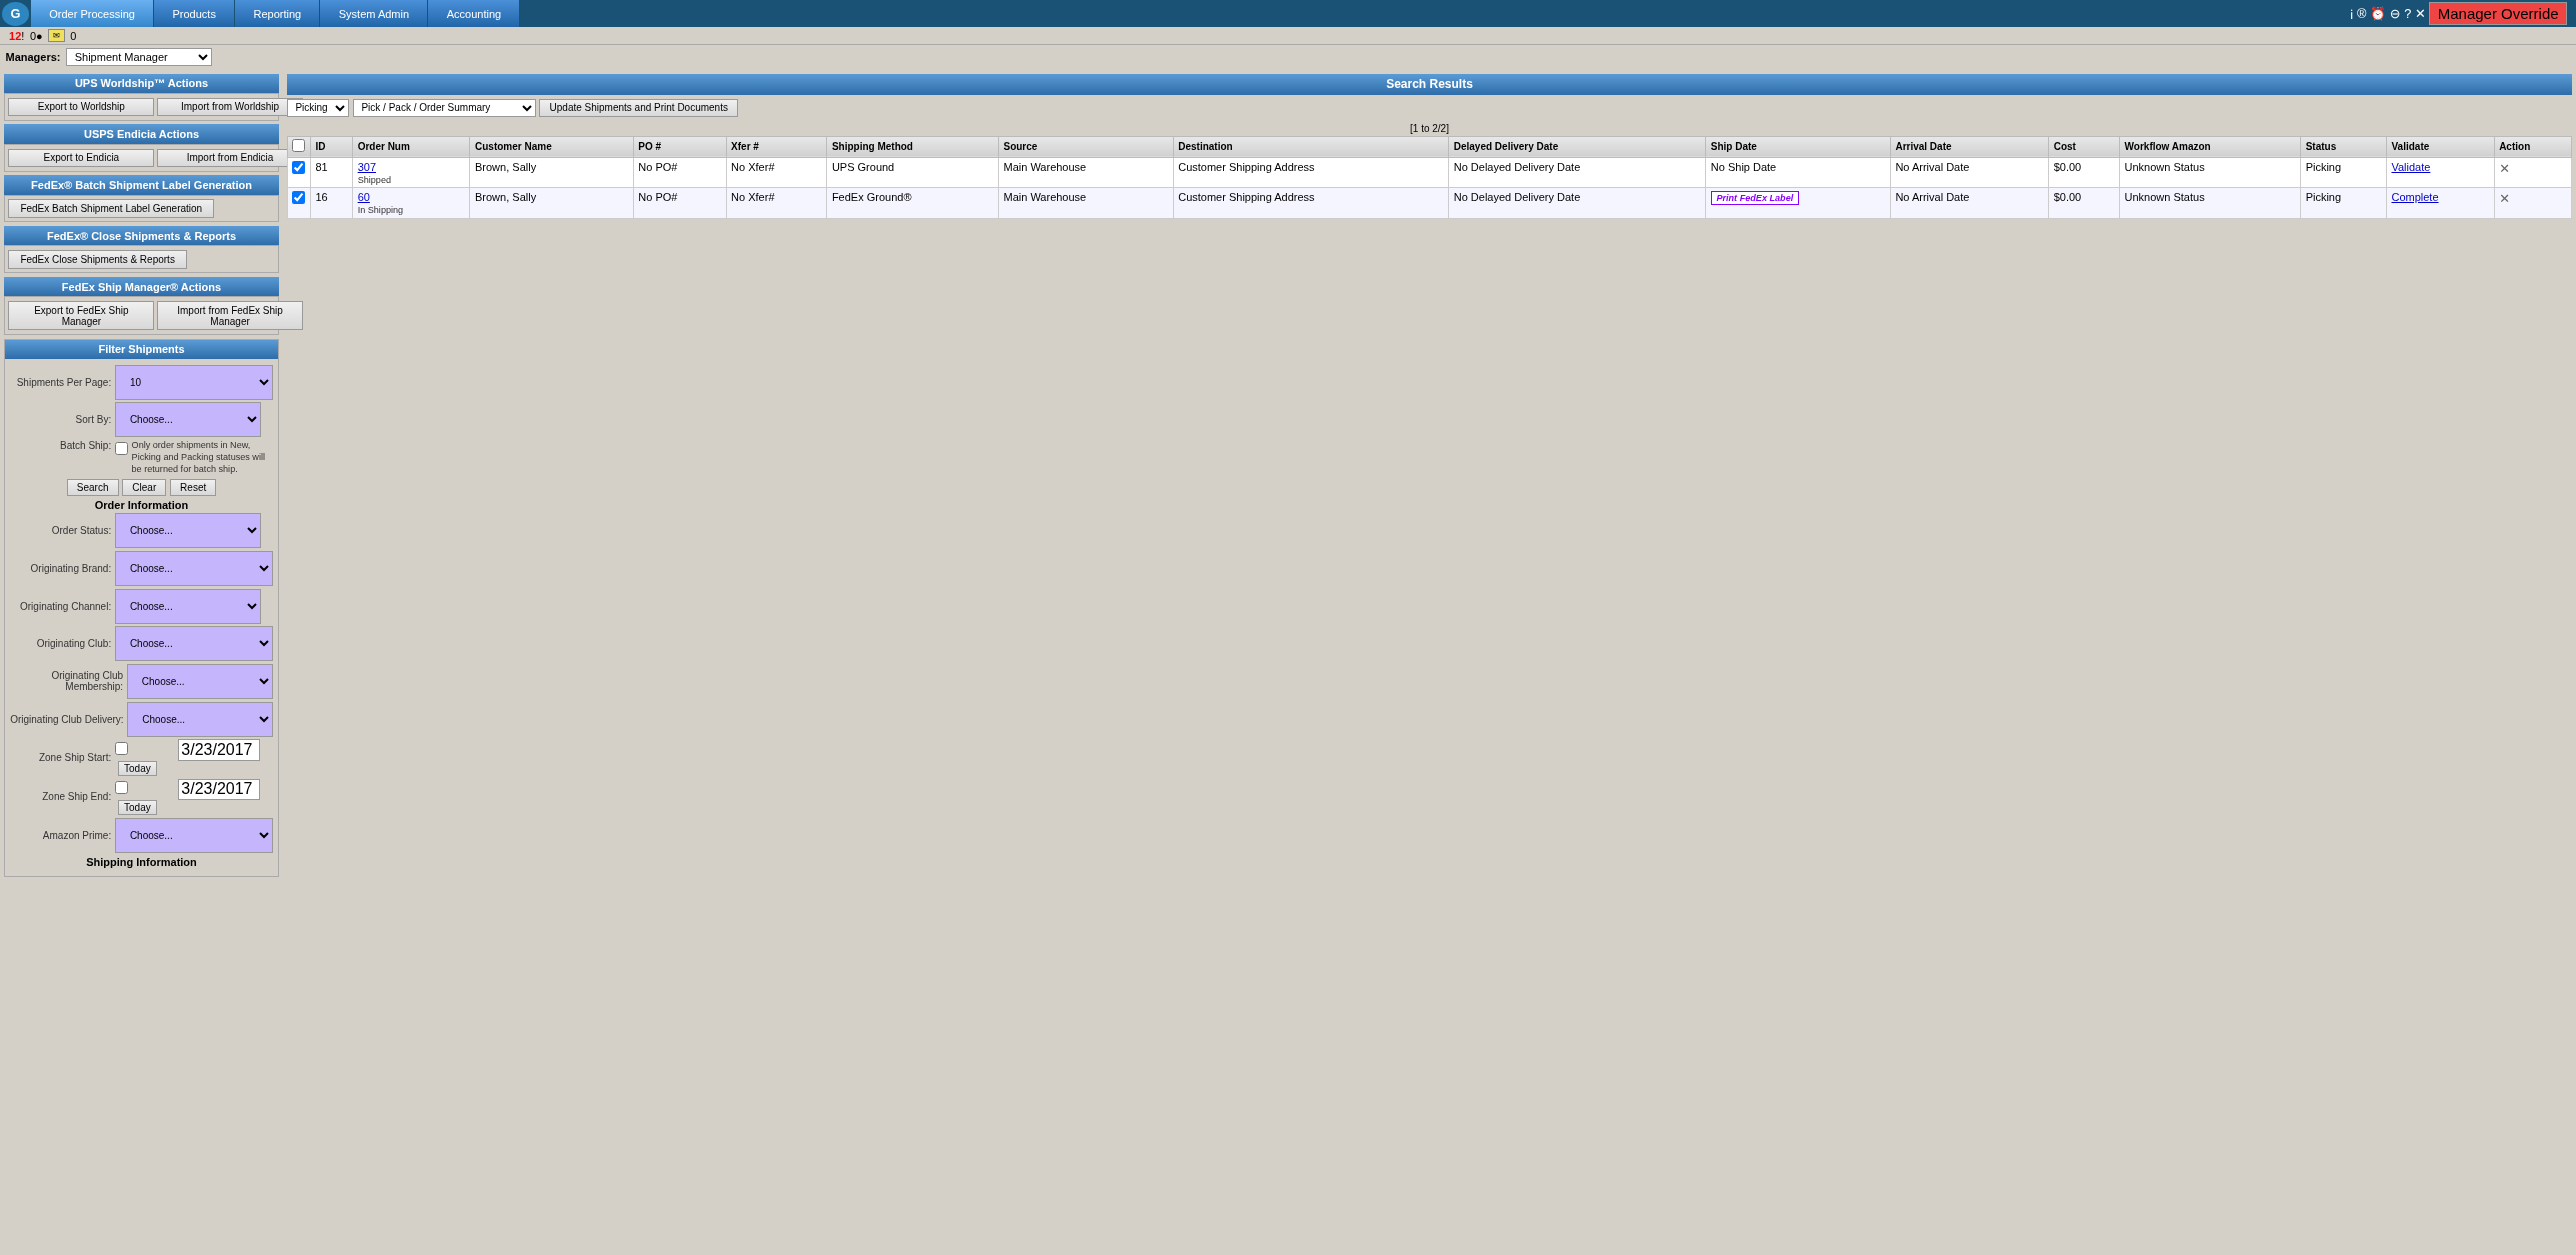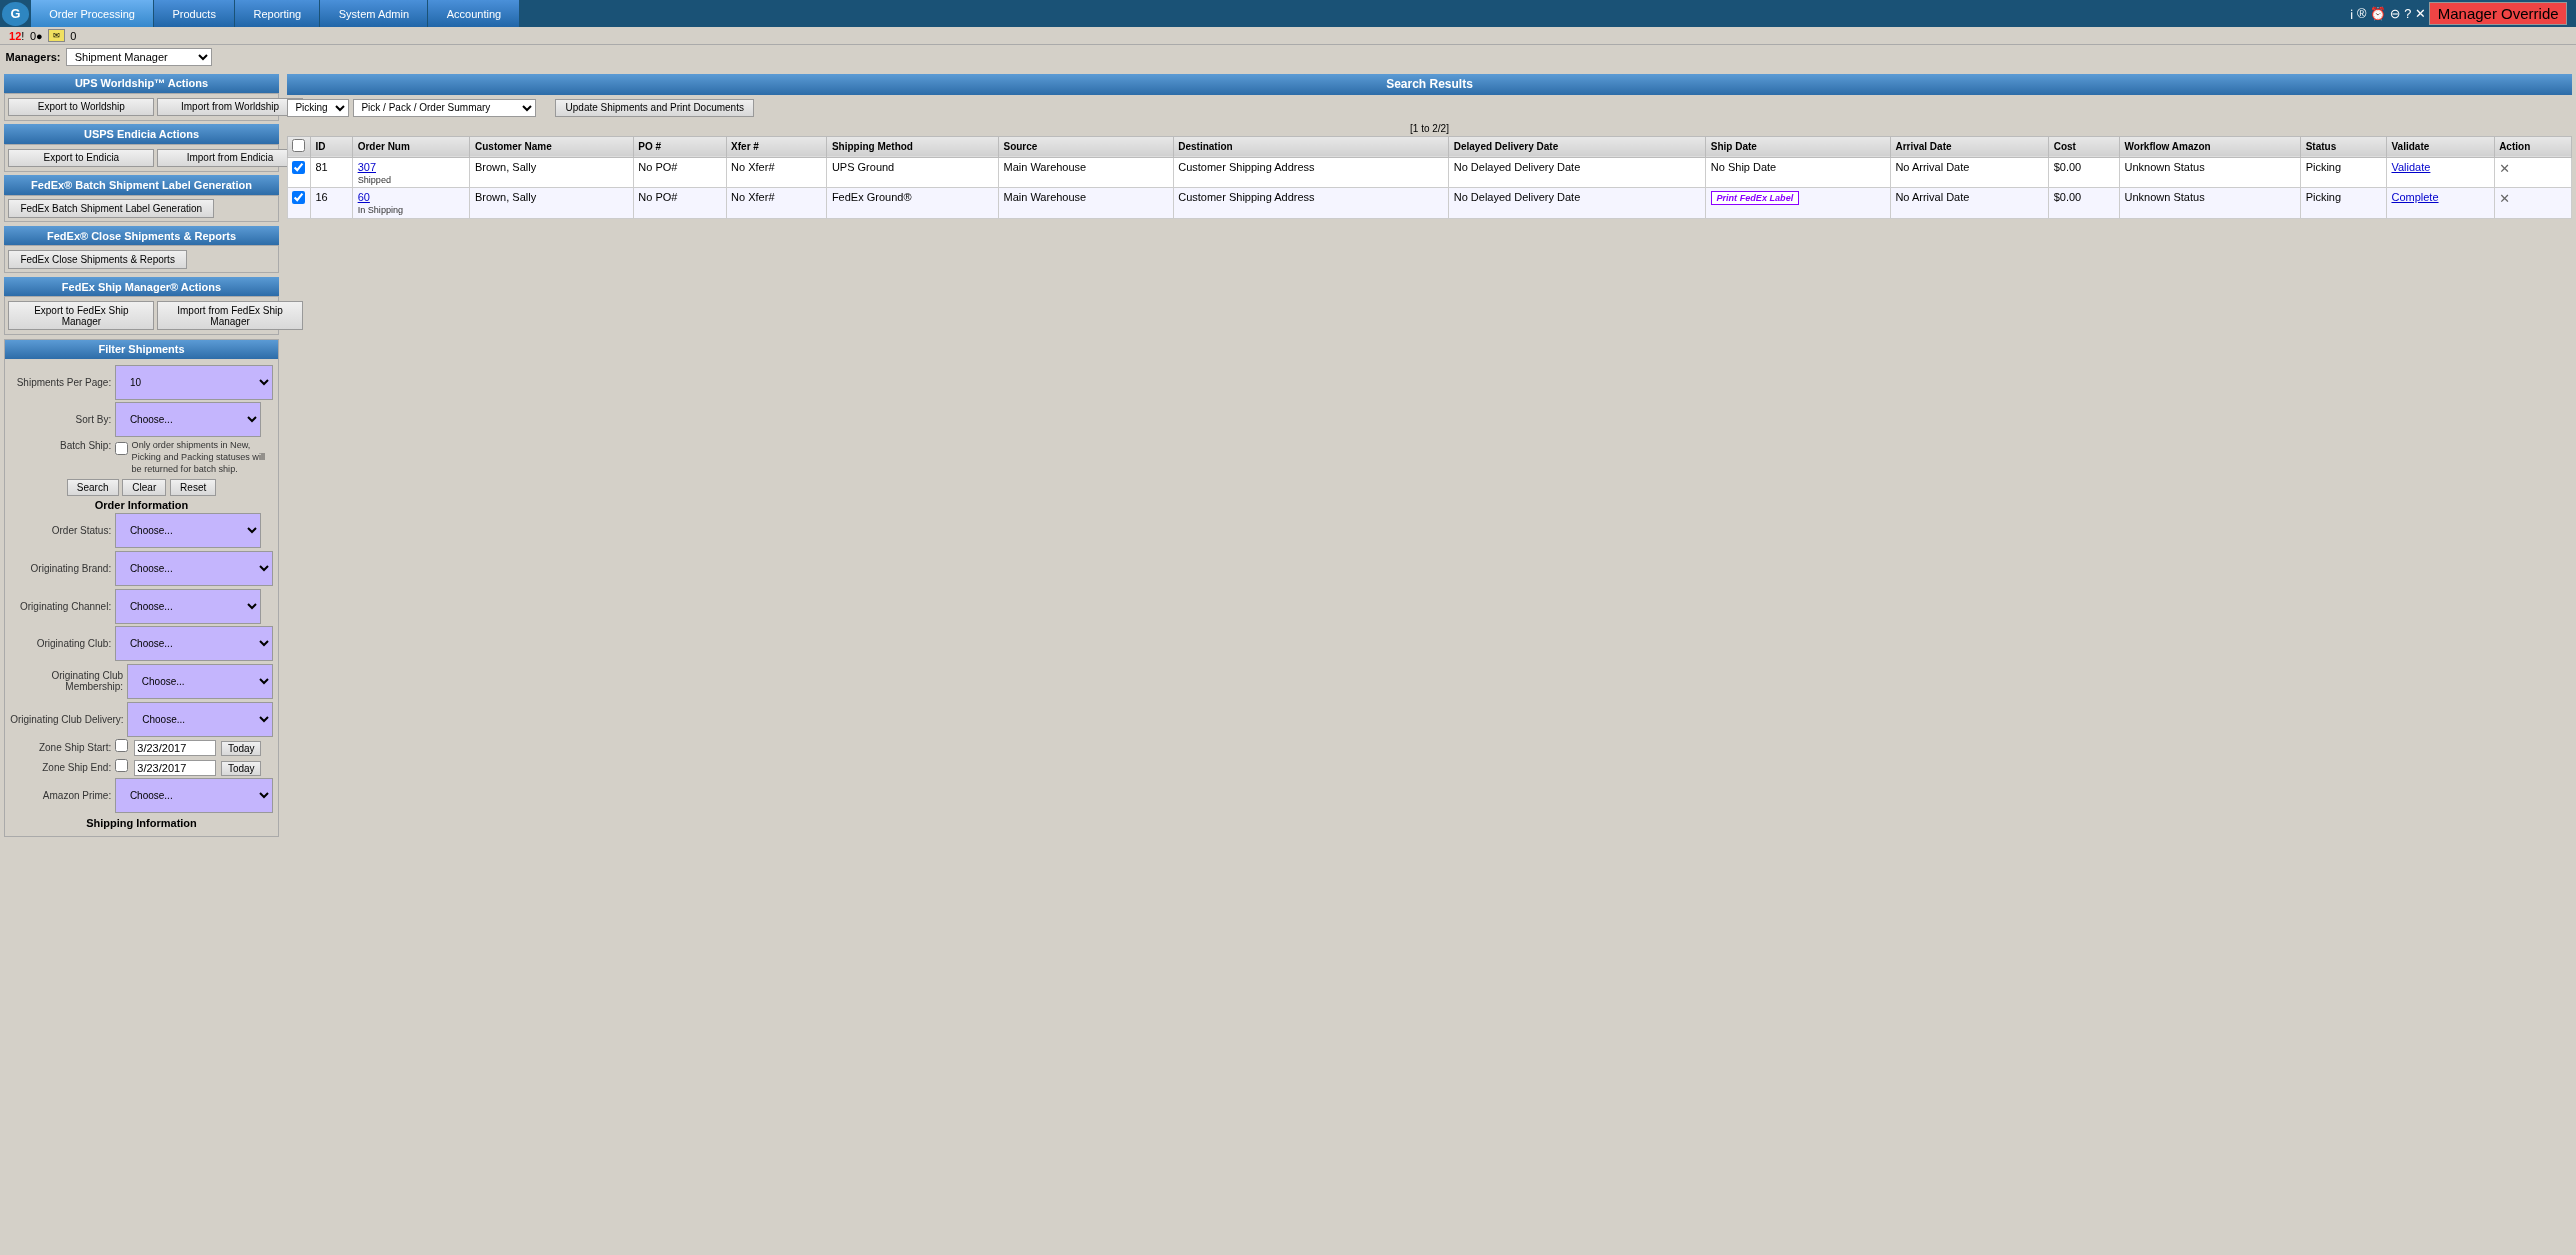--- a/index.html
+++ b/index.html
@@ -35,35 +35,35 @@
     .section-body { background: #d4d0c8; border: 0.9px solid #aaa; padding: 3.7px; display: flex; flex-direction: row; gap: 2.7px; align-items: center; }
     .action-btn { background: linear-gradient(to bottom, #f0f0f0, #d8d8d8); border: 0.9px solid #999; padding: 2.7px 11px; cursor: pointer; font-size: 10px; min-width: 146px; text-align: center; }
 
     .filter-section { border: 0.9px solid #aaa; background: #d4d0c8; }
     .filter-header { background: linear-gradient(to bottom, #5b9bd5, #2d6ca8); color: white; text-align: center; padding: 3.7px; font-weight: bold; font-size: 11px; }
     .filter-body { padding: 5.5px; }
     .filter-row { display: flex; align-items: center; margin-bottom: 2.7px; }
     .filter-label { text-align: right; min-width: 101px; margin-right: 3.7px; font-size: 10px; color: #333; }
     .filter-control { flex: 1; }
     .filter-control select { width: 100%; border: 0.9px solid #999; background: #c4b5fd; padding: 10px; font-size: 10px; }
-    .filter-control input[type="text"] { width: 82px; border: 0.9px solid #999; padding: 0.9px 2.7px; font-size: 11px; }
+    .filter-control input[type="text"] { width: 82px; border: 0.9px solid #999; padding: 0.9px 2.7px; font-size: 16px; margin-left: 44px; }
     .filter-control input[type="checkbox"] { margin-right: 2.7px; }
     .batch-ship-text { font-size: 9.1px; color: #333; line-height: 1.3; }
     .search-buttons { display: flex; gap: 3.7px; justify-content: center; margin: 3.7px 0; }
     .search-btn { background: linear-gradient(to bottom, #f0f0f0, #d8d8d8); border: 0.9px solid #999; padding: 1.8px 9.1px; cursor: pointer; font-size: 10px; }
     .sub-section-header { text-align: center; font-weight: bold; font-size: 11px; margin: 3.7px 0 1.8px 0; }
     .small-select { border: 0.9px solid #999; background: white; padding: 0.9px; font-size: 10px; }
     .today-btn { background: linear-gradient(to bottom, #f0f0f0, #d8d8d8); border: 0.9px solid #999; padding: 0.9px 5.5px; cursor: pointer; font-size: 10px; margin-left: 2.7px; }
 
     
     .right-panel { flex: 1; padding: 3.7px; }
     .results-header-bar { background: linear-gradient(to bottom, #5b9bd5, #2d6ca8); color: white; text-align: center; padding: 3.7px; font-weight: bold; font-size: 12px; }
     .results-controls { display: flex; align-items: center; gap: 3.7px; padding: 3.7px 0; flex-wrap: wrap; }
     .results-controls select { border: 0.9px solid #999; padding: 1.8px 3.7px; background: white; font-size: 10px; }
-    .results-controls button { background: linear-gradient(to bottom, #f0f0f0, #d8d8d8); border: 0.9px solid #999; padding: 2.7px 9.1px; cursor: pointer; font-size: 10px; margin-left: 16px; }
+    .results-controls button { background: linear-gradient(to bottom, #f0f0f0, #d8d8d8); border: 0.9px solid #999; padding: 2.7px 9.1px; cursor: pointer; font-size: 10px; }
     .pagination { text-align: center; font-size: 10px; padding: 1.8px; }
 
     
     .results-table { width: 100%; border-collapse: collapse; font-size: 10px; }
     .results-table th { background: linear-gradient(to bottom, #e8e8e8, #d0d0d0); border: 0.9px solid #bbb; padding: 2.7px 4.6px; text-align: left; font-weight: bold; font-size: 10px; white-space: nowrap; }
     .results-table td { border: 0.9px solid #ccc; padding: 2.7px 4.6px; background: white; vertical-align: top; white-space: nowrap; }
     .results-table tr:nth-child(even) td { background: #f5f5ff; }
     .results-table .link { color: #0000cc; text-decoration: underline; cursor: pointer; }
     .results-table .status-shipped { color: #333; font-size: 9.1px; }
     .print-fedex-btn { background: white; border: 1.8px solid #8b00ff; color: #8b00ff; padding: 0.9px 4.6px; font-size: 9.1px; cursor: pointer; font-weight: bold; font-style: italic; }

